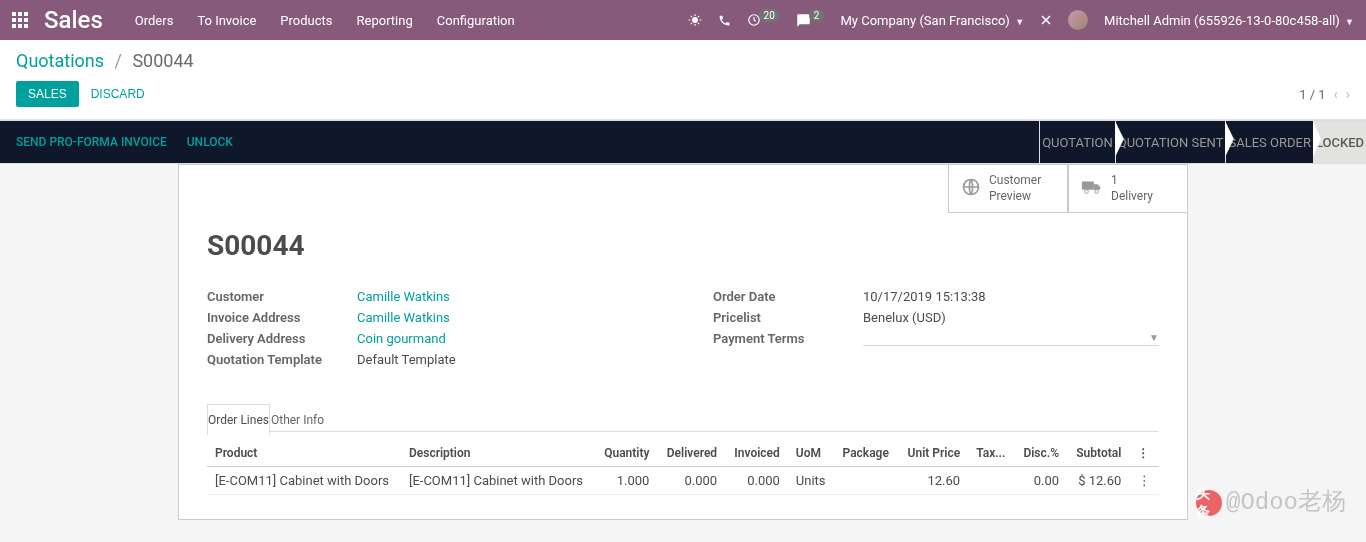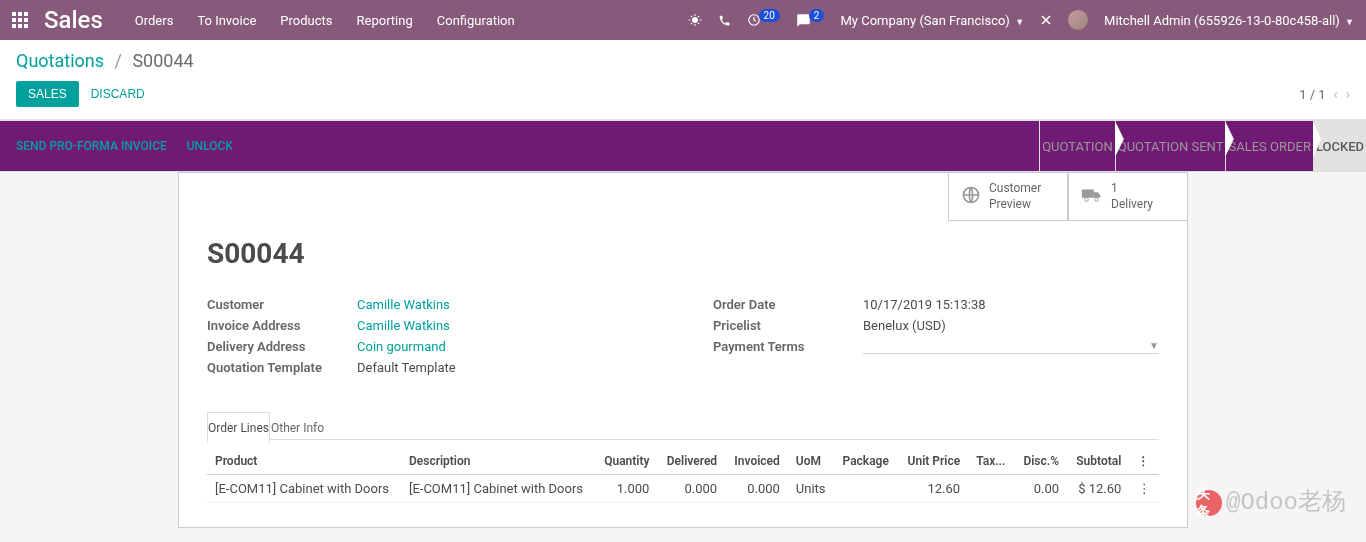--- a/index.html
+++ b/index.html
@@ -5,38 +5,38 @@
 * { box-sizing: border-box; margin: 0; padding: 0; }
 body { font-family: -apple-system, BlinkMacSystemFont, "Segoe UI", Roboto, sans-serif; font-size: 13px; color: #4c4c4c; background: #f9f9f9; width: 1366px; }
 .top-nav { background: #875a7b; color: #fff; height: 40px; display: flex; align-items: center; padding: 0 12px; }
 .apps-icon { width: 16px; margin-right: 16px; cursor: pointer; }
 .apps-icon svg { display: block; }
 .app-title { font-size: 24px; font-weight: 500; margin-right: 32px; }
 .nav-menu { display: flex; gap: 24px; flex: 1; }
 .nav-menu a { color: #fff; text-decoration: none; font-size: 13px; cursor: pointer; }
 .nav-right { display: flex; align-items: center; gap: 16px; }
 .nav-right .ico { cursor: pointer; display: flex; align-items: center; }
-.badge { background: #1d4ed8; color: #fff; font-size: 10px; padding: 1px 5px; border-radius: 8px; margin-left: -2px; position: relative; top: -5px; }
+.badge { background: #737373; color: #fff; font-size: 10px; padding: 1px 5px; border-radius: 8px; margin-left: -2px; position: relative; top: -5px; }
 .company { cursor: pointer; font-size: 13px; }
 .avatar { width: 20px; height: 20px; border-radius: 50%; background: linear-gradient(135deg,#c9a,#987); display: inline-block; vertical-align: middle; }
 .user { font-size: 13px; cursor: pointer; }
 .caret { font-size: 9px; margin-left: 2px; }
 
 .breadcrumb-bar { background: #fff; border-bottom: 1px solid #e5e5e5; padding: 10px 16px 0; }
 .breadcrumb { font-size: 18px; color: #7c7bad; }
 .breadcrumb .bc-root { color: #00a09d; cursor: pointer; }
 .breadcrumb .sep { color: #999; margin: 0 6px; }
 .breadcrumb .bc-current { color: #6b6b6b; }
 .actions-row { display: flex; align-items: center; padding: 10px 0 12px; }
 .btn-primary { background: #00a09d; color: #fff; border: none; padding: 6px 12px; font-size: 12px; font-weight: 500; cursor: pointer; border-radius: 2px; }
 .btn-link { color: #00a09d; background: none; border: none; padding: 6px 12px; font-size: 12px; cursor: pointer; }
 .pager { margin-left: auto; color: #6b6b6b; font-size: 13px; display: flex; align-items: center; gap: 8px; }
 .pager .arrow { color: #bbb; cursor: pointer; font-size: 14px; }
 
-.status-row { background: #701a75; border-top: 1px solid #ddd; border-bottom: 1px solid #ddd; display: flex; align-items: stretch; height: 52px; padding-left: 16px; }
+.status-row { background: #0f172a; border-top: 1px solid #ddd; border-bottom: 1px solid #ddd; display: flex; align-items: stretch; height: 44px; padding-left: 16px; }
 .status-actions { display: flex; gap: 20px; align-items: center; }
 .status-actions a { color: #00a09d; font-size: 12px; font-weight: 500; cursor: pointer; }
 .status-bar { margin-left: auto; display: flex; align-items: stretch; }
 .status-step { padding: 0 2px; font-size: 13px; color: #999; display: flex; align-items: center; position: relative; border-left: 1px solid #ddd; }
 .status-step::after { content: ""; position: absolute; right: -8px; top: 0; width: 0; height: 0; border-top: 18px solid transparent; border-bottom: 18px solid transparent; border-left: 8px solid #fff; z-index: 2; }
 .status-step::before { content: ""; position: absolute; right: -9px; top: 0; width: 0; height: 0; border-top: 18px solid transparent; border-bottom: 18px solid transparent; border-left: 9px solid #ddd; z-index: 1; }
 .status-step.active { background: #e2e2e0; color: #5a5a5a; font-weight: 500; }
 .status-step.active::after { border-left-color: #e2e2e0; }
 .status-step:last-child::after, .status-step:last-child::before { display: none; }
 

